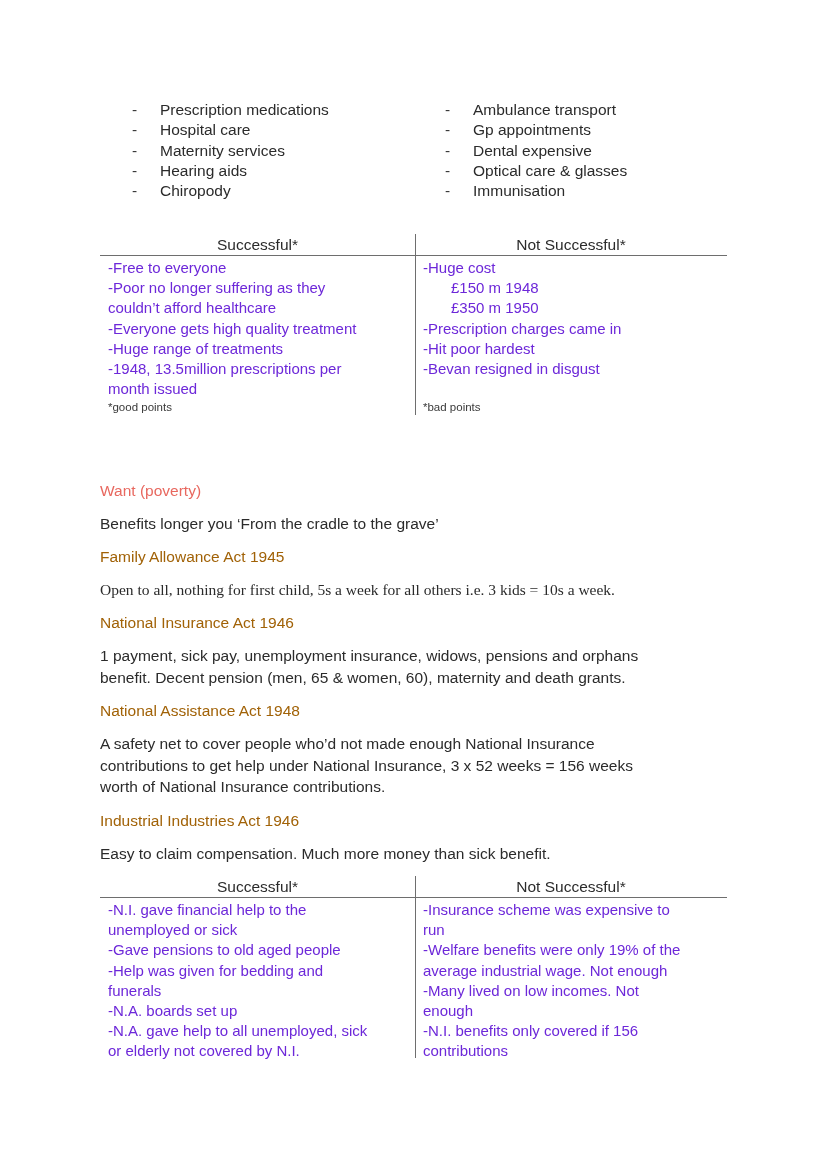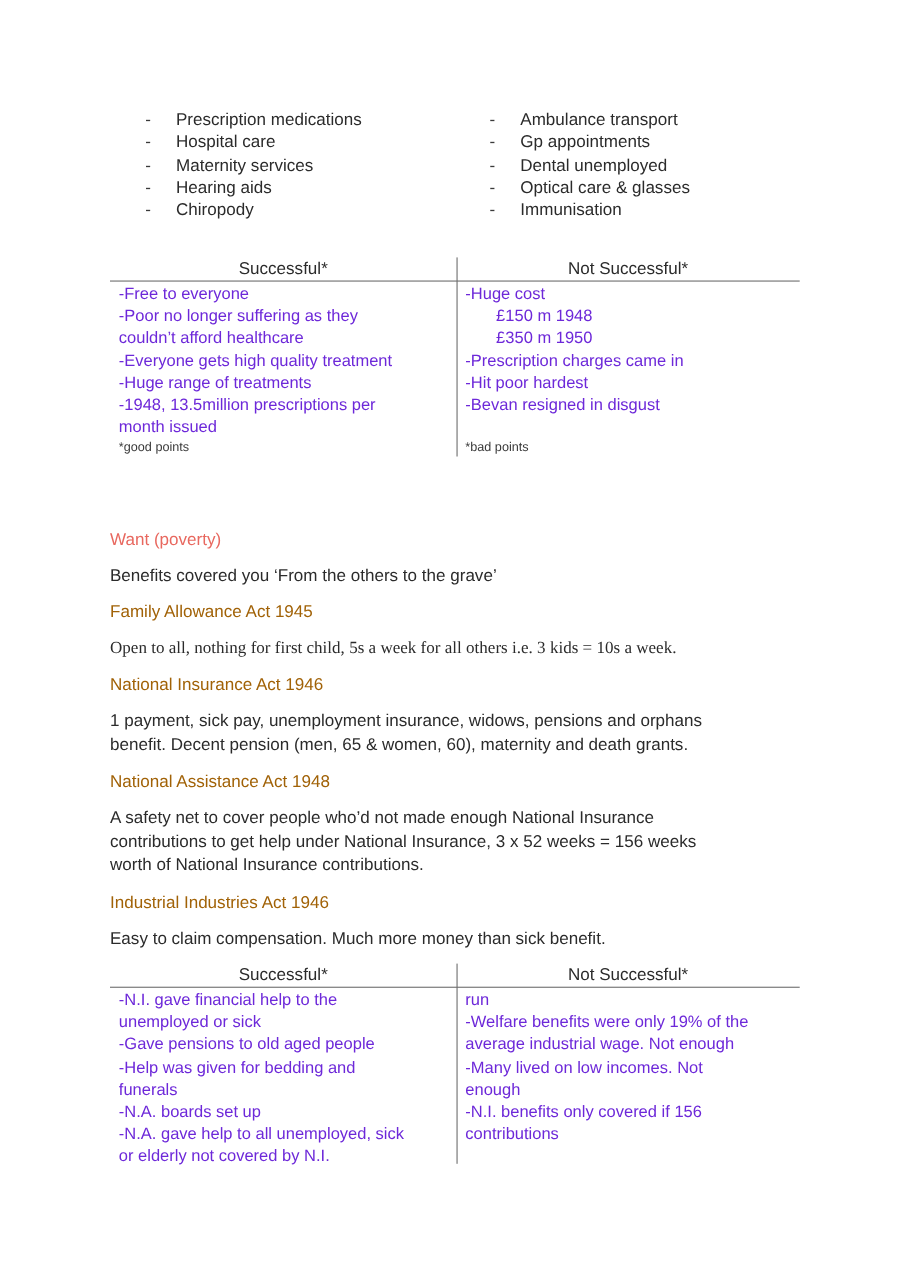--- a/index.html
+++ b/index.html
@@ -168,21 +168,21 @@
       <div class="dash-item">
         <span class="bullet">-</span>
         <span class="txt">Ambulance transport</span>
       </div>
       <div class="dash-item">
         <span class="bullet">-</span>
         <span class="txt">Gp appointments</span>
       </div>
       <div class="dash-item">
         <span class="bullet">-</span>
-        <span class="txt">Dental unemployed</span>
+        <span class="txt">Dental expensive</span>
       </div>
       <div class="dash-item">
         <span class="bullet">-</span>
         <span class="txt">Optical care &amp; glasses</span>
       </div>
       <div class="dash-item">
         <span class="bullet">-</span>
         <span class="txt">Immunisation</span>
       </div>
     </div>
@@ -217,21 +217,21 @@
       <div class="cmp-line">-Bevan resigned in disgust</div>
     </div>
 
     <div class="cmp-foot" style="position:absolute; left:8px; top:166px;">*good points</div>
     <div class="cmp-foot" style="position:absolute; left:323px; top:166px;">*bad points</div>
   </div>
 
   <div class="hd red" style="top:480px;">Want (poverty)</div>
 
   <div class="para" style="top:513px;">
-    <span class="pl">Benefits covered you ‘From the others to the grave’</span>
+    <span class="pl">Benefits longer you ‘From the cradle to the grave’</span>
   </div>
 
   <div class="hd blue" style="top:546px;">Family Allowance Act 1945</div>
   <div class="para" style="top:579px;font-family:Liberation Serif, serif;">
     <span class="pl">Open to all, nothing for first child, 5s a week for all others i.e. 3 kids = 10s a week.</span>
   </div>
 
   <div class="hd blue" style="top:612px;">National Insurance Act 1946</div>
   <div class="para" style="top:645px;">
     <span class="pl">1 payment, sick pay, unemployment insurance, widows, pensions and orphans</span>
@@ -265,20 +265,21 @@
       <div class="cmp-line">unemployed or sick</div>
       <div class="cmp-line">-Gave pensions to old aged people</div>
       <div class="cmp-line">-Help was given for bedding and</div>
       <div class="cmp-line">funerals</div>
       <div class="cmp-line">-N.A. boards set up</div>
       <div class="cmp-line">-N.A. gave help to all unemployed, sick</div>
       <div class="cmp-line">or elderly not covered by N.I.</div>
     </div>
 
     <div class="cmp-body c2" style="top:24px;">
+      <div class="cmp-line">-Insurance scheme was expensive to</div>
       <div class="cmp-line">run</div>
       <div class="cmp-line">-Welfare benefits were only 19% of the</div>
       <div class="cmp-line">average industrial wage. Not enough</div>
       <div class="cmp-line">-Many lived on low incomes. Not</div>
       <div class="cmp-line">enough</div>
       <div class="cmp-line">-N.I. benefits only covered if 156</div>
       <div class="cmp-line">contributions</div>
     </div>
   </div>
 

